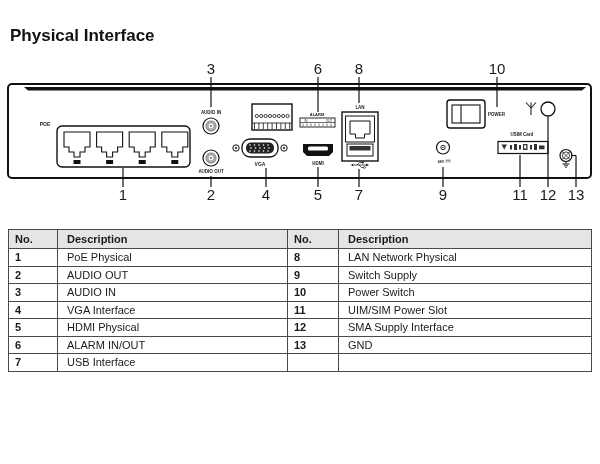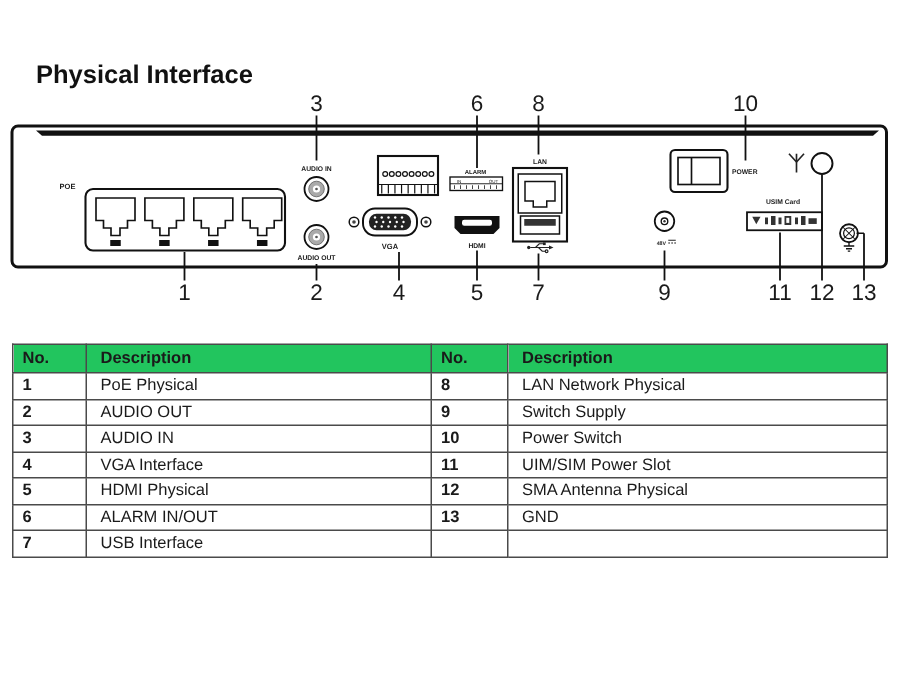--- a/index.html
+++ b/index.html
@@ -1,25 +1,25 @@
 <!DOCTYPE html>
 <html><head>
 <meta charset="utf-8">
 <style>
   html,body{margin:0;padding:0;background:#fff;}
   .page{position:relative;width:600px;height:464px;background:#ffffff;overflow:hidden;
         font-family:"Liberation Sans",sans-serif;color:#1a1a1a;}
-  .title{position:absolute;left:8px;top:24px;margin:16px;font-size:17px;font-weight:bold;color:#111;}
+  .title{position:absolute;left:8px;top:24px;margin:2px;font-size:17px;font-weight:bold;color:#111;}
   .diagram{position:absolute;left:0;top:55px;width:600px;height:150px;}
   .note{position:absolute;left:8px;top:209px;font-size:11px;font-weight:bold;color:#111;}
   .spec-table{position:absolute;left:8px;top:229px;width:583px;border-collapse:collapse;
               table-layout:fixed;font-size:11px;}
   .spec-table th,.spec-table td{border:1px solid #4a4a4a;padding:0 0 0 6px;overflow:hidden;
               white-space:nowrap;text-align:left;vertical-align:middle;}
-  .spec-table th{background:#22c55e;height:18px;font-weight:bold;}
+  .spec-table th{background:#e5e5e5;height:18px;font-weight:bold;}
   .spec-table td{height:16.5px;background:#fff;}
   .spec-table td.no,.spec-table th.no{padding-left:6px;}
   .spec-table td.desc,.spec-table th.desc{padding-left:9px;}
   .spec-table td.no{font-weight:bold;}
   svg text{font-family:"Liberation Sans",sans-serif;fill:#1a1a1a;}
   .callout-num{font-size:15px;}
   .lbl{font-weight:bold;}
 </style>
 </head>
 <body>
@@ -299,21 +299,21 @@
       <tr>
         <td class="no">4</td>
         <td class="desc">VGA Interface</td>
         <td class="no">11</td>
         <td class="desc">UIM/SIM Power Slot</td>
       </tr>
       <tr>
         <td class="no">5</td>
         <td class="desc">HDMI Physical</td>
         <td class="no">12</td>
-        <td class="desc">SMA Antenna Physical</td>
+        <td class="desc">SMA Supply Interface</td>
       </tr>
       <tr>
         <td class="no">6</td>
         <td class="desc">ALARM IN/OUT</td>
         <td class="no">13</td>
         <td class="desc">GND</td>
       </tr>
       <tr>
         <td class="no">7</td>
         <td class="desc">USB Interface</td>

